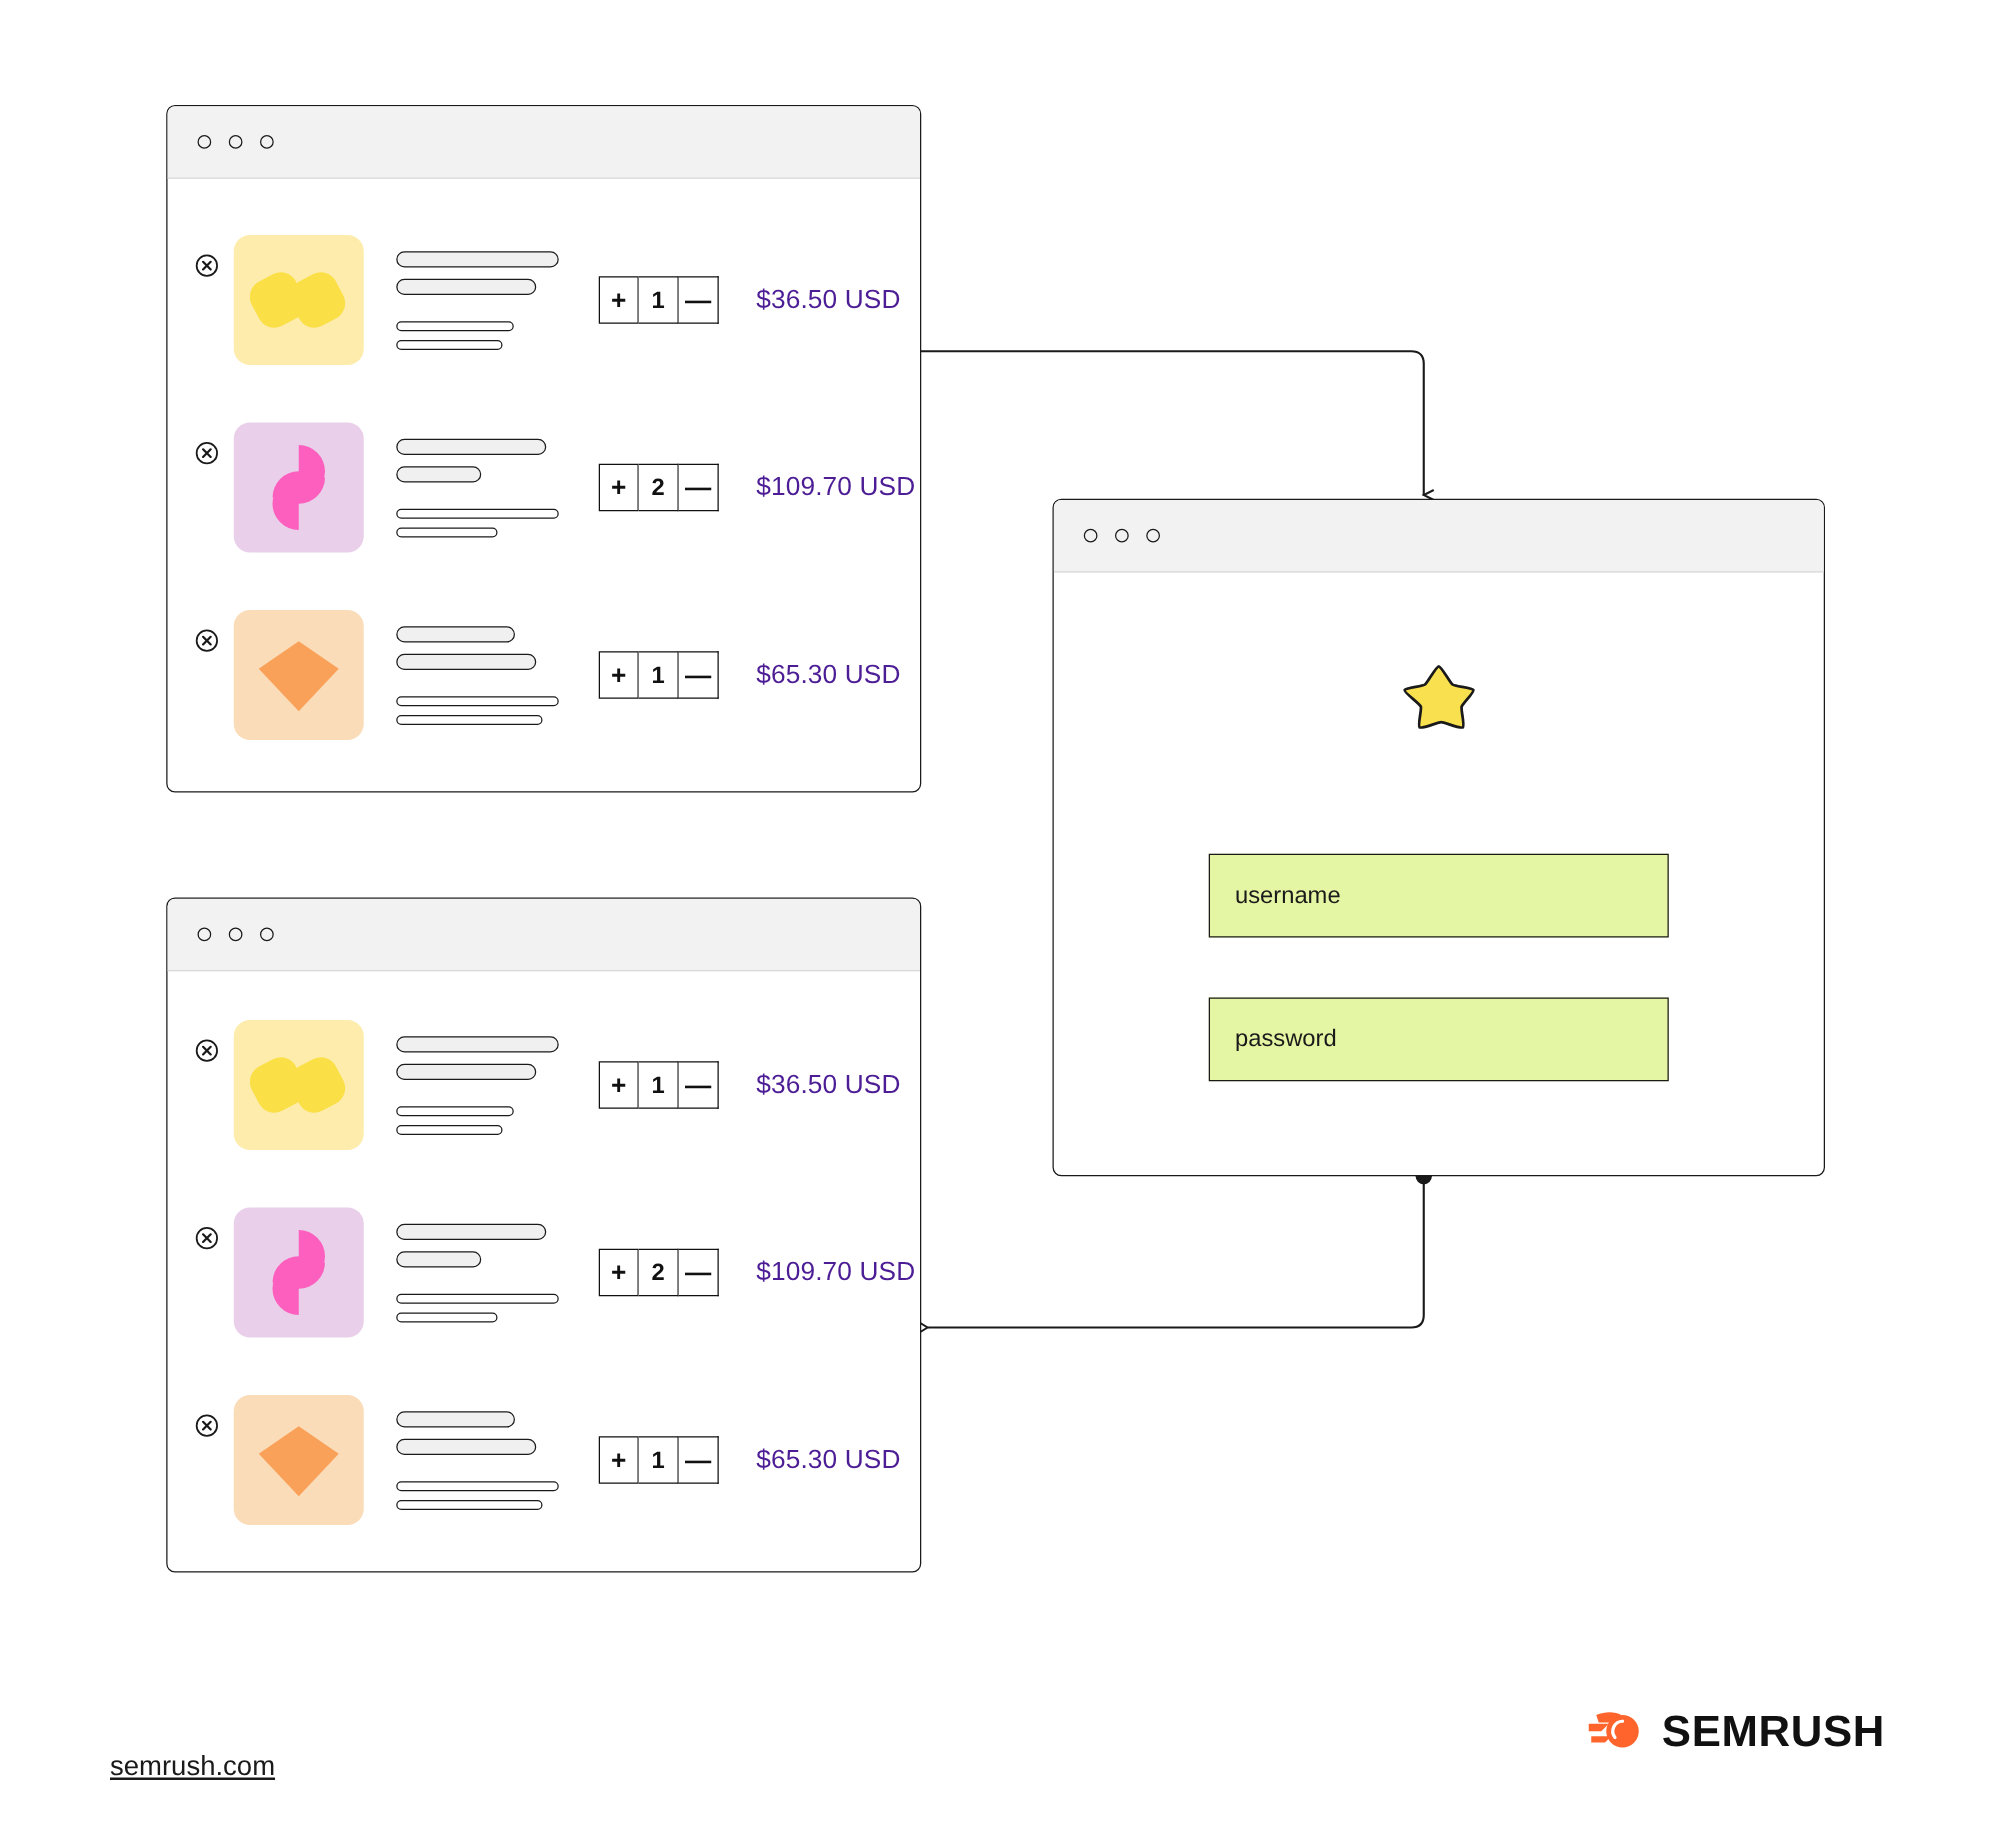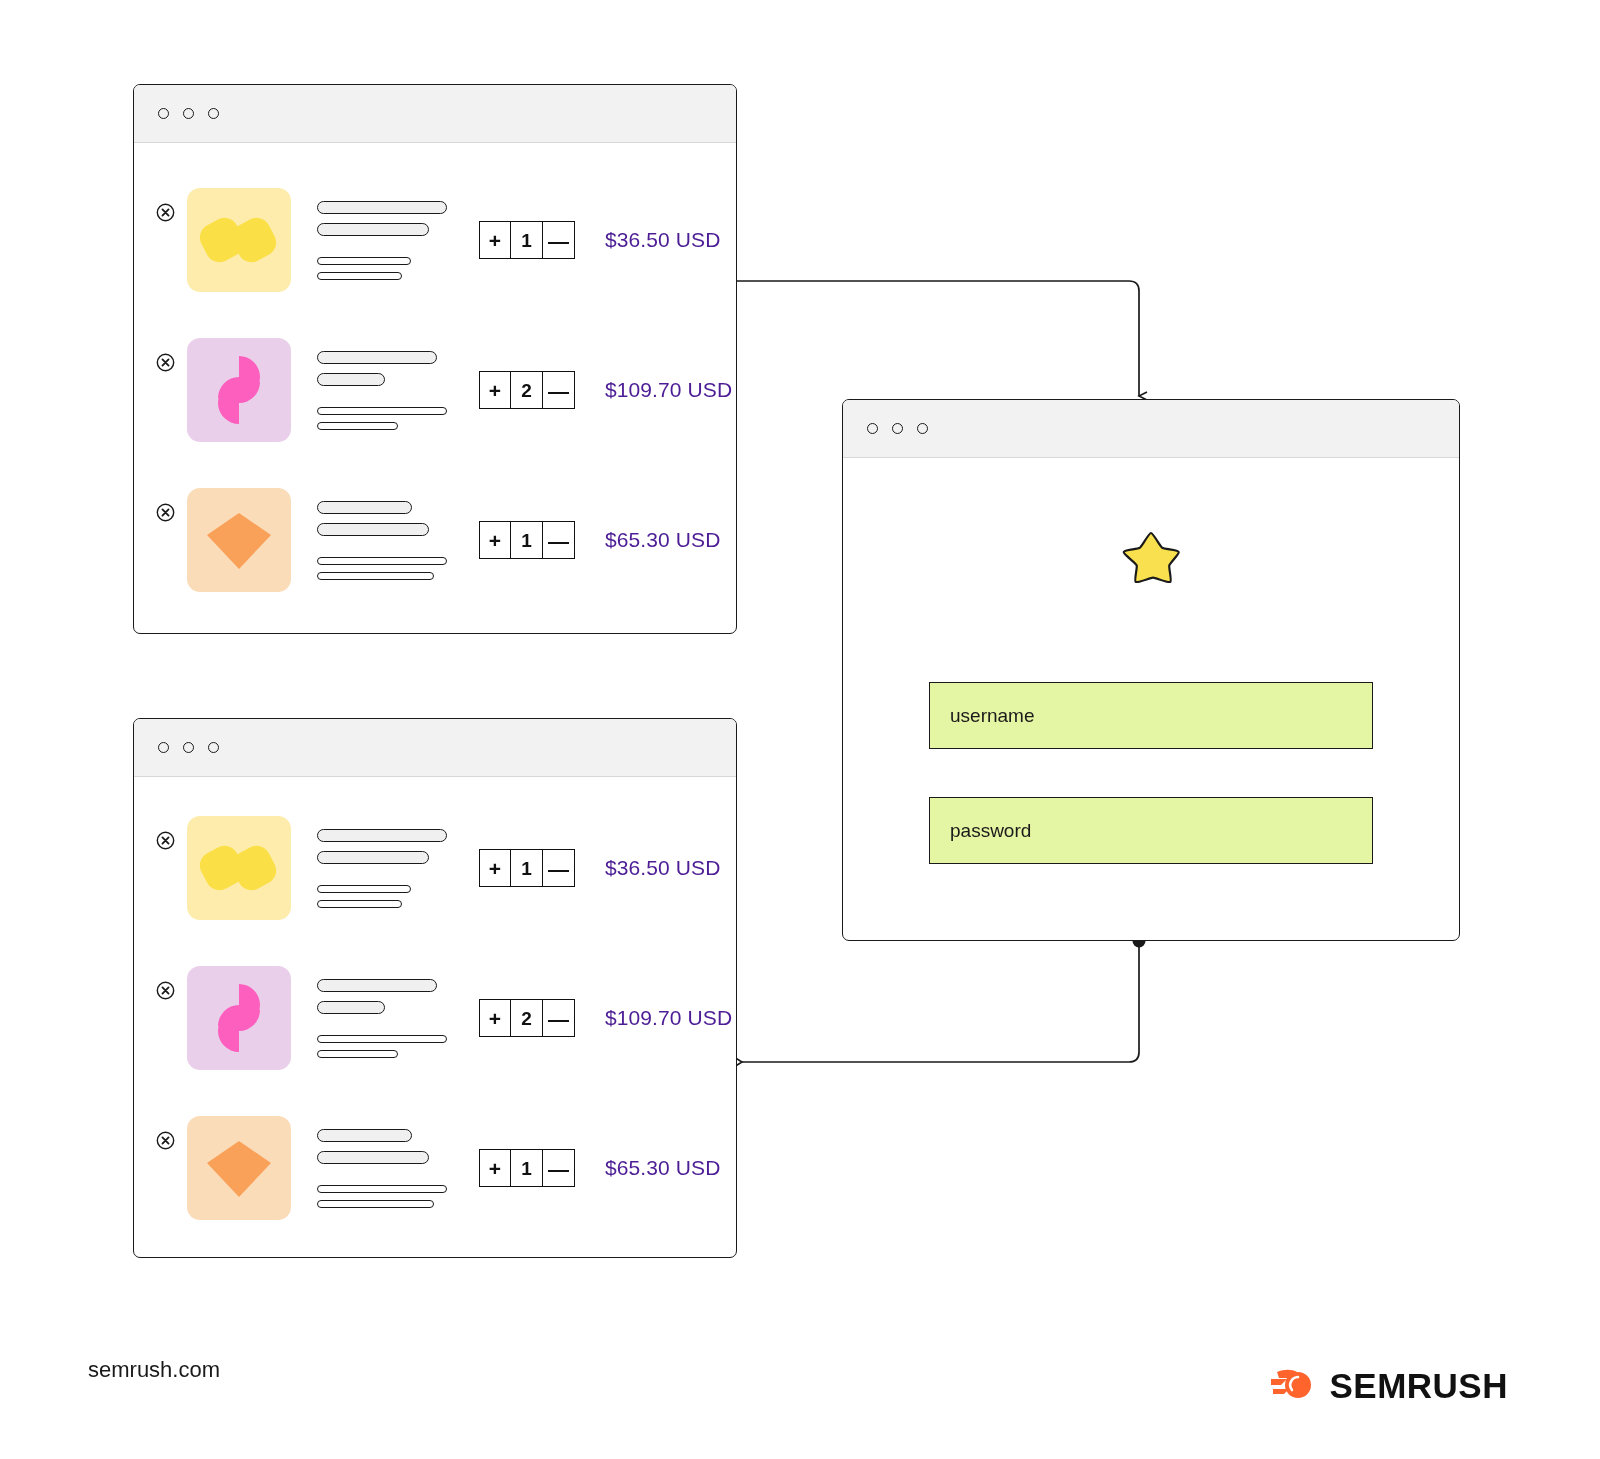--- a/index.html
+++ b/index.html
@@ -150,41 +150,42 @@
   
   .login-body {
     display: flex;
     flex-direction: column;
     align-items: center;
   }
   .star-wrap {
     margin-top: 72px;
   }
   .field {
-    width: 444px;
+    width: 368px;
     height: 67px;
     background: #e4f5a3;
     border: 1.8px solid #1a1a1a;
     box-sizing: border-box;
     display: flex;
     align-items: center;
     padding-left: 20px;
     font-size: 19px;
     color: #1a1a1a;
   }
   .field-username { margin-top: 88px; }
   .field-password { margin-top: 48px; }
 
   
   .footer-url {
     position: absolute;
     left: 88px;
-    top: 1357px;
+    top: 1400px;
     font-size: 22px;
     color: #1a1a1a;
+    text-decoration: underline;
   }
   .brand {
     position: absolute;
     right: 92px;
     top: 1365px;
     display: flex;
     align-items: center;
     gap: 13px;
   }
   .brand-text {

